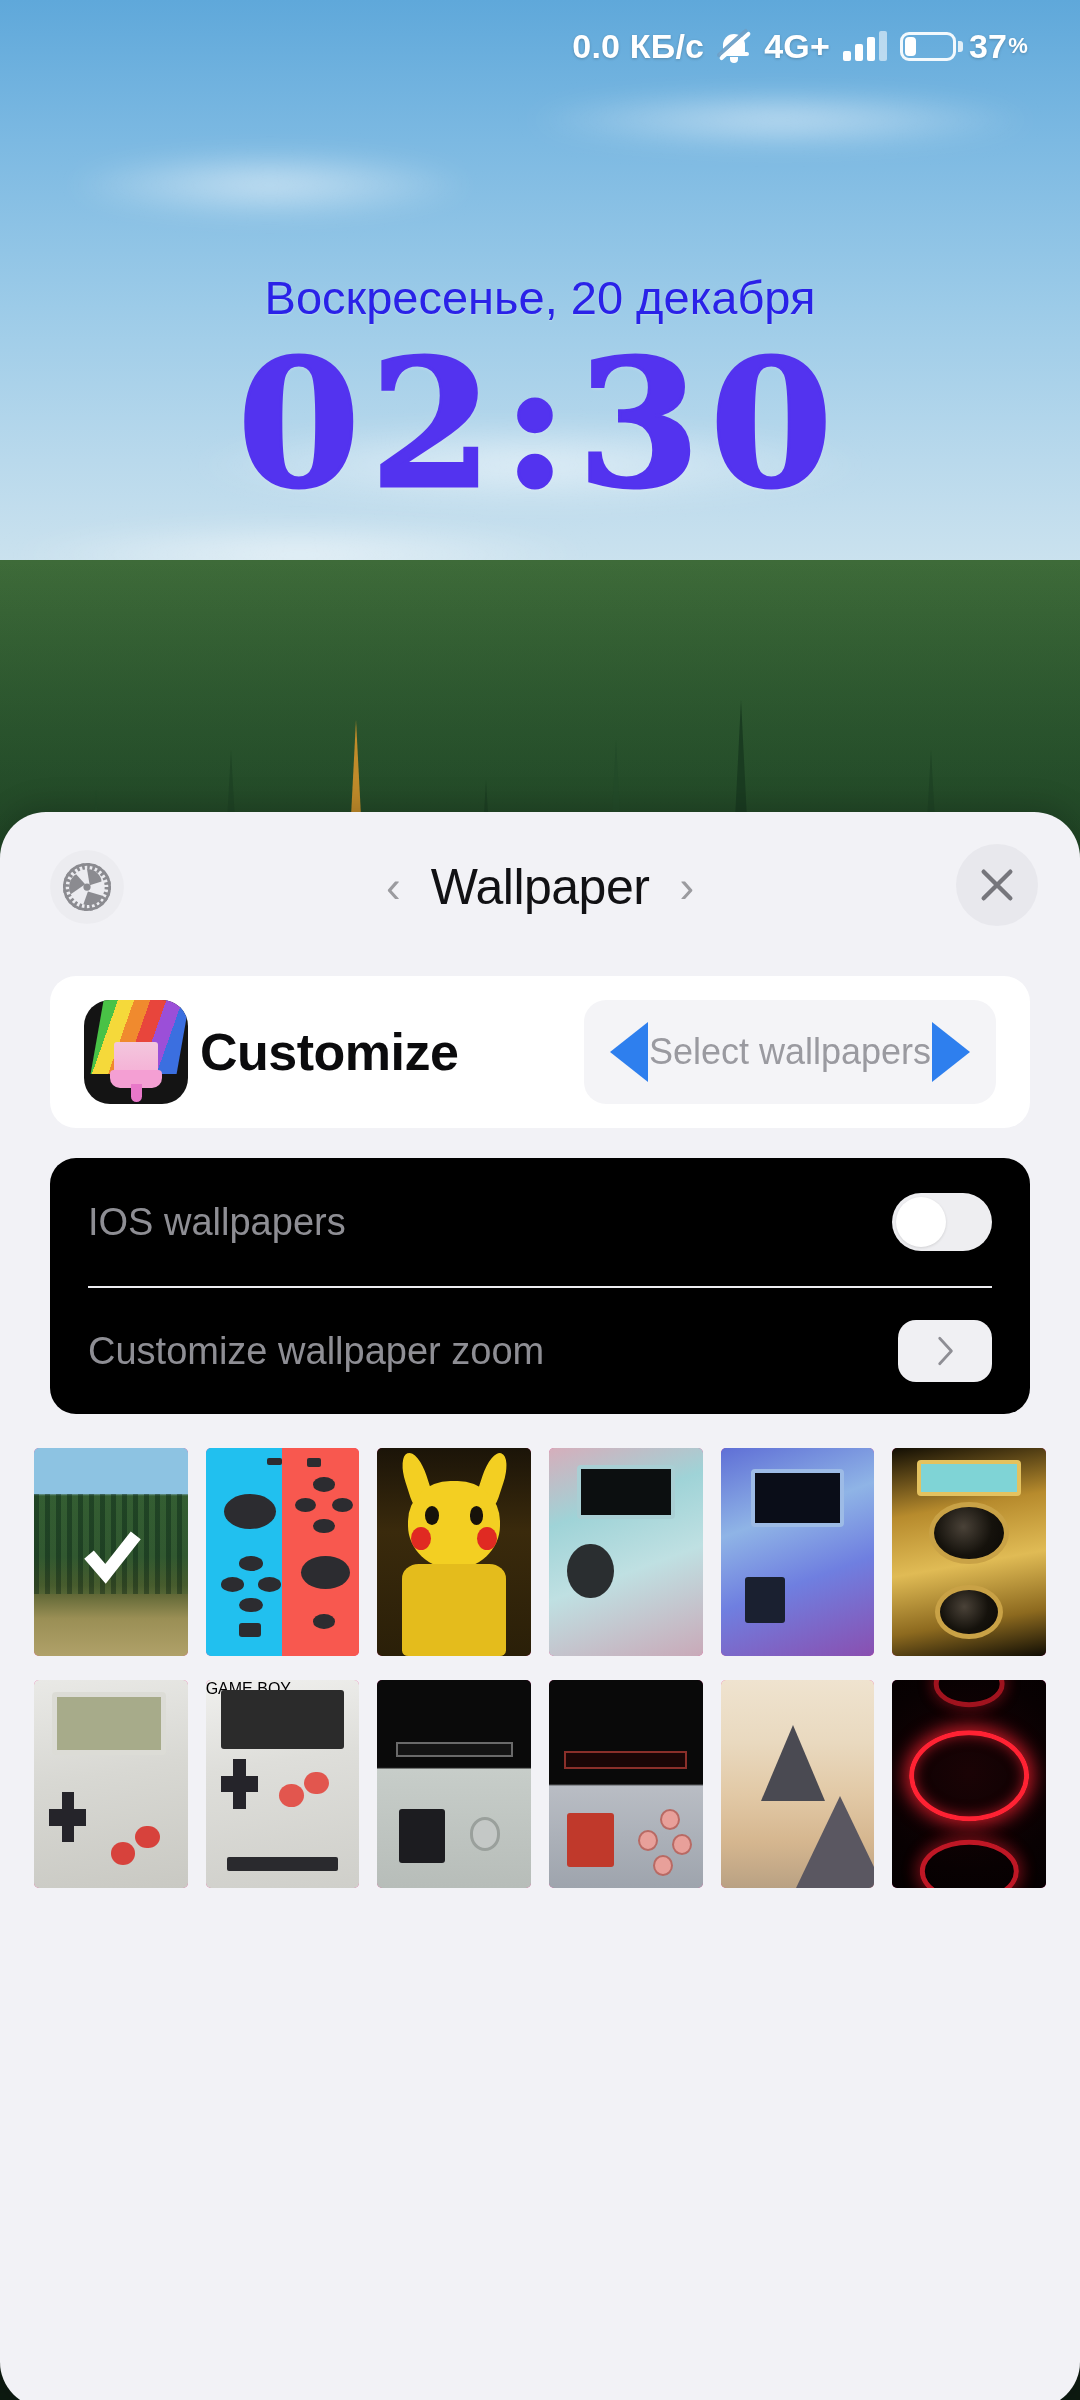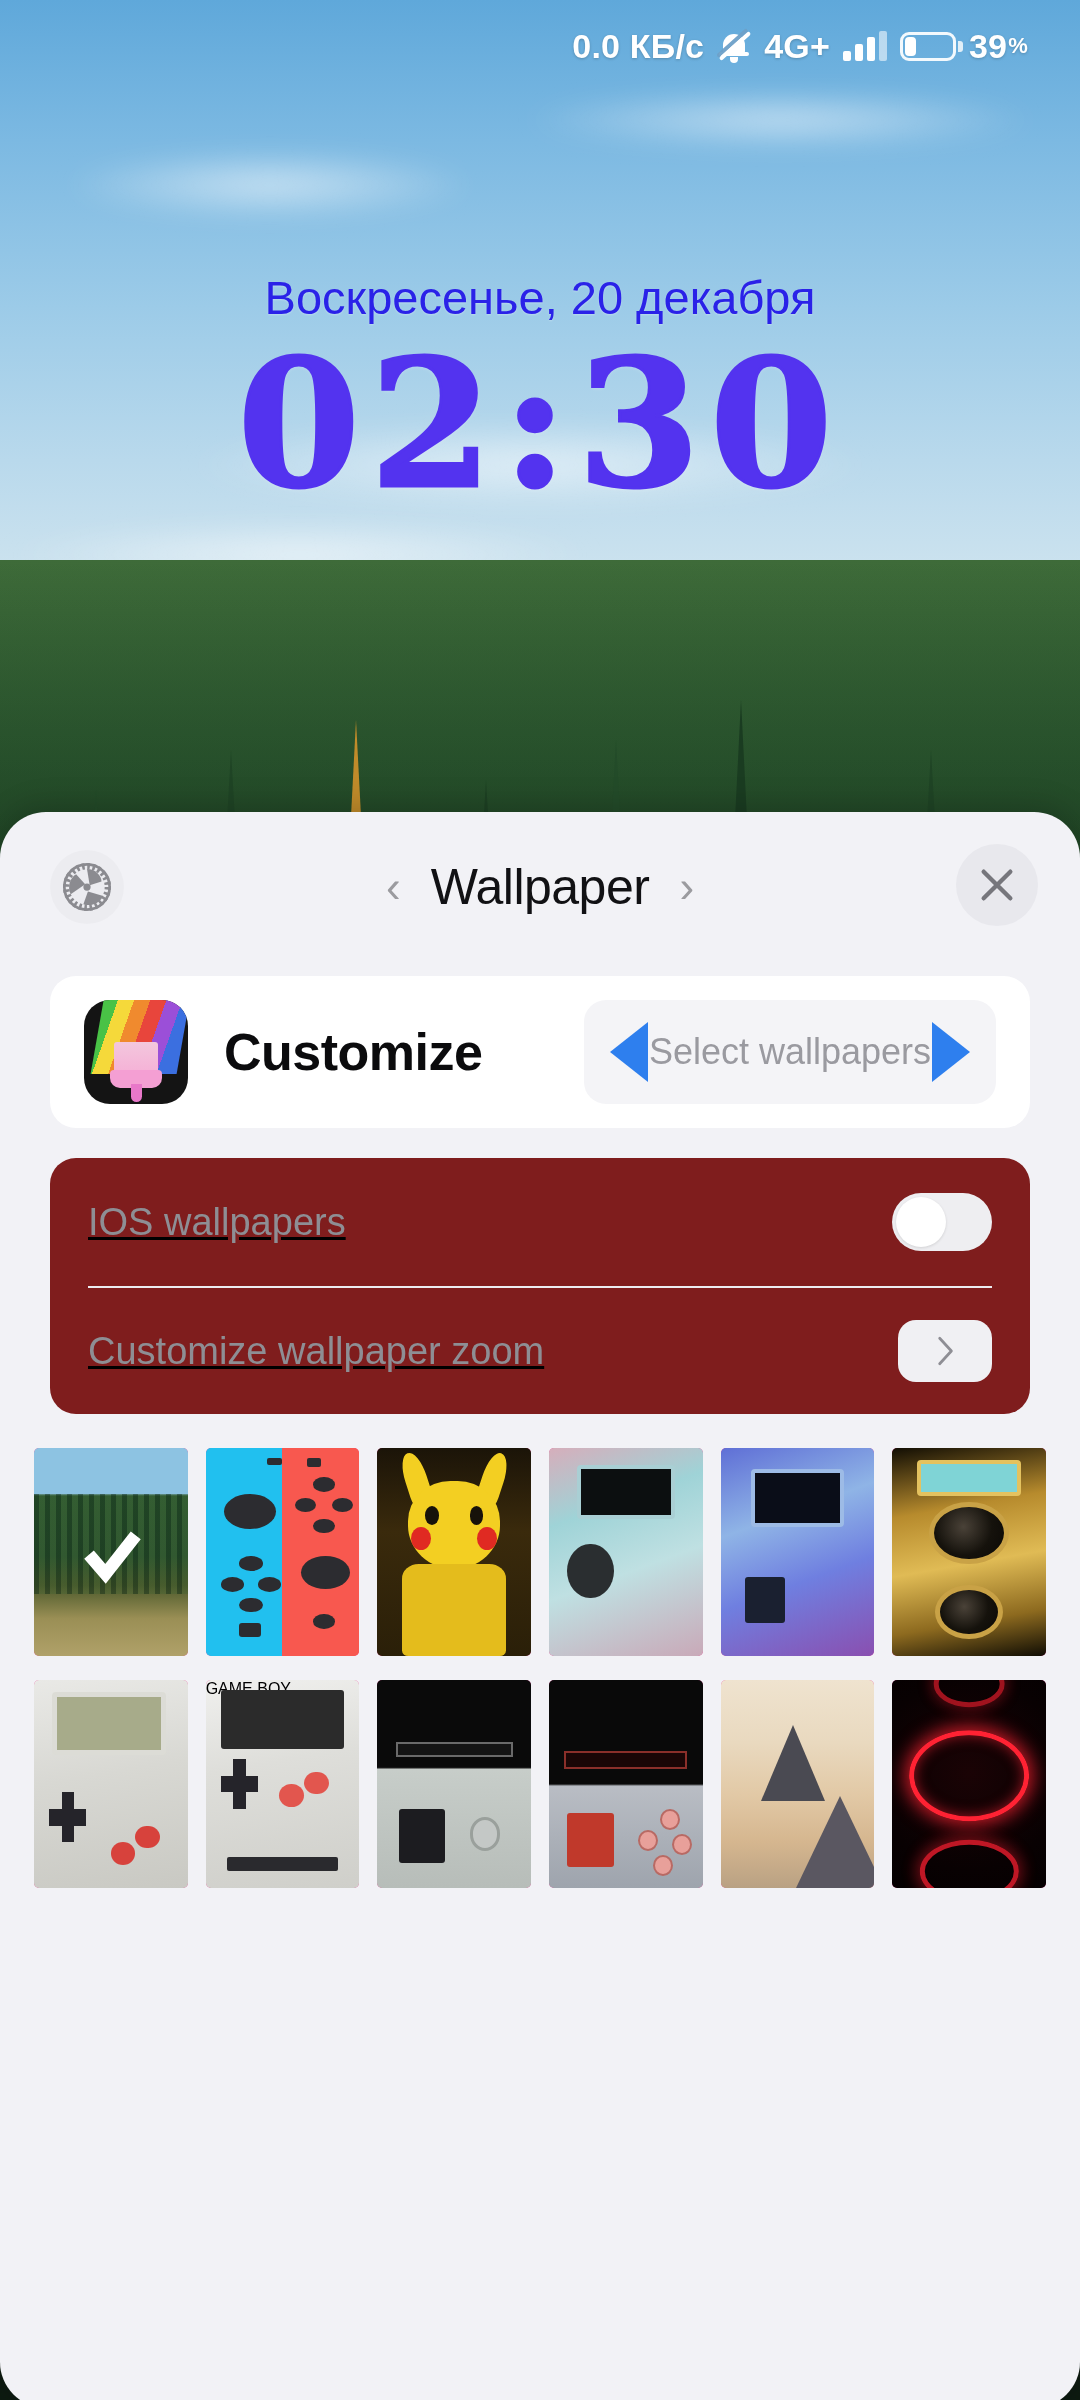--- a/index.html
+++ b/index.html
@@ -170,41 +170,40 @@
   }
   #app-icon .head {
     position:absolute; left:26px; top:70px; width:52px; height:18px;
     background:#f49fd3; border-radius:4px 4px 10px 10px;
   }
   #app-icon .drip {
     position:absolute; left:47px; top:84px; width:11px; height:18px;
     background:#e878c9; border-radius:0 0 6px 6px;
   }
   #customize-label {
-    margin-left:36px; font-size:52px; font-weight:700; color:#0b0b0d;
+    margin-left:12px; font-size:52px; font-weight:700; color:#0b0b0d;
     font-family:"Liberation Sans", sans-serif; letter-spacing:-.5px;
   }
   #select-pill {
     margin-left:auto; width:412px; height:104px; border-radius:22px;
     background:#f4f4f7; display:flex; align-items:center;
     justify-content:space-between; padding:0 26px;
   }
   .tri { width:0; height:0; flex:none; }
   .tri.left  { border-top:30px solid transparent; border-bottom:30px solid transparent; border-right:38px solid #2e7fee; }
   .tri.right { border-top:30px solid transparent; border-bottom:30px solid transparent; border-left:38px solid #2e7fee; }
   #select-label {
     flex:1; text-align:center; font-size:36px; color:#9a9aa0;
     line-height:1.12; font-family:"Liberation Sans", sans-serif;
   }
 
   
   #settings-card {
-    margin:30px 50px 0 50px; background:#7f1d1d; border-radius:26px;
+    margin:30px 50px 0 50px; background:#000000; border-radius:26px;
     padding:0 38px;
-    text-decoration:underline;
   }
   .setting-row {
     height:128px; display:flex; align-items:center; justify-content:space-between;
   }
   .setting-row + .setting-row { border-top:2px solid #ececf0; }
   .setting-label {
     font-size:38px; color:#8e8e94; font-family:"Liberation Sans", sans-serif;
   }
   .toggle {
     width:100px; height:58px; border-radius:29px; background:#eeeef1;
@@ -367,21 +366,21 @@
         <i></i>
     </span>
 
     <span class="sb-item battery">
       <span class="shell"></span>
         <span class="nub"></span>
         <span class="fill"></span>
     </span>
 
     <span class="sb-item">
-      <span class="pct-num">39</span>
+      <span class="pct-num">37</span>
         <span class="pct-sym">%</span>
     </span>
   </div>
 
   <div id="clock-widget">
     <div id="date-text">Воскресенье, 20 декабря</div>
     <div id="time-text">02:30</div>
   </div>
 
   <div id="sheet">

